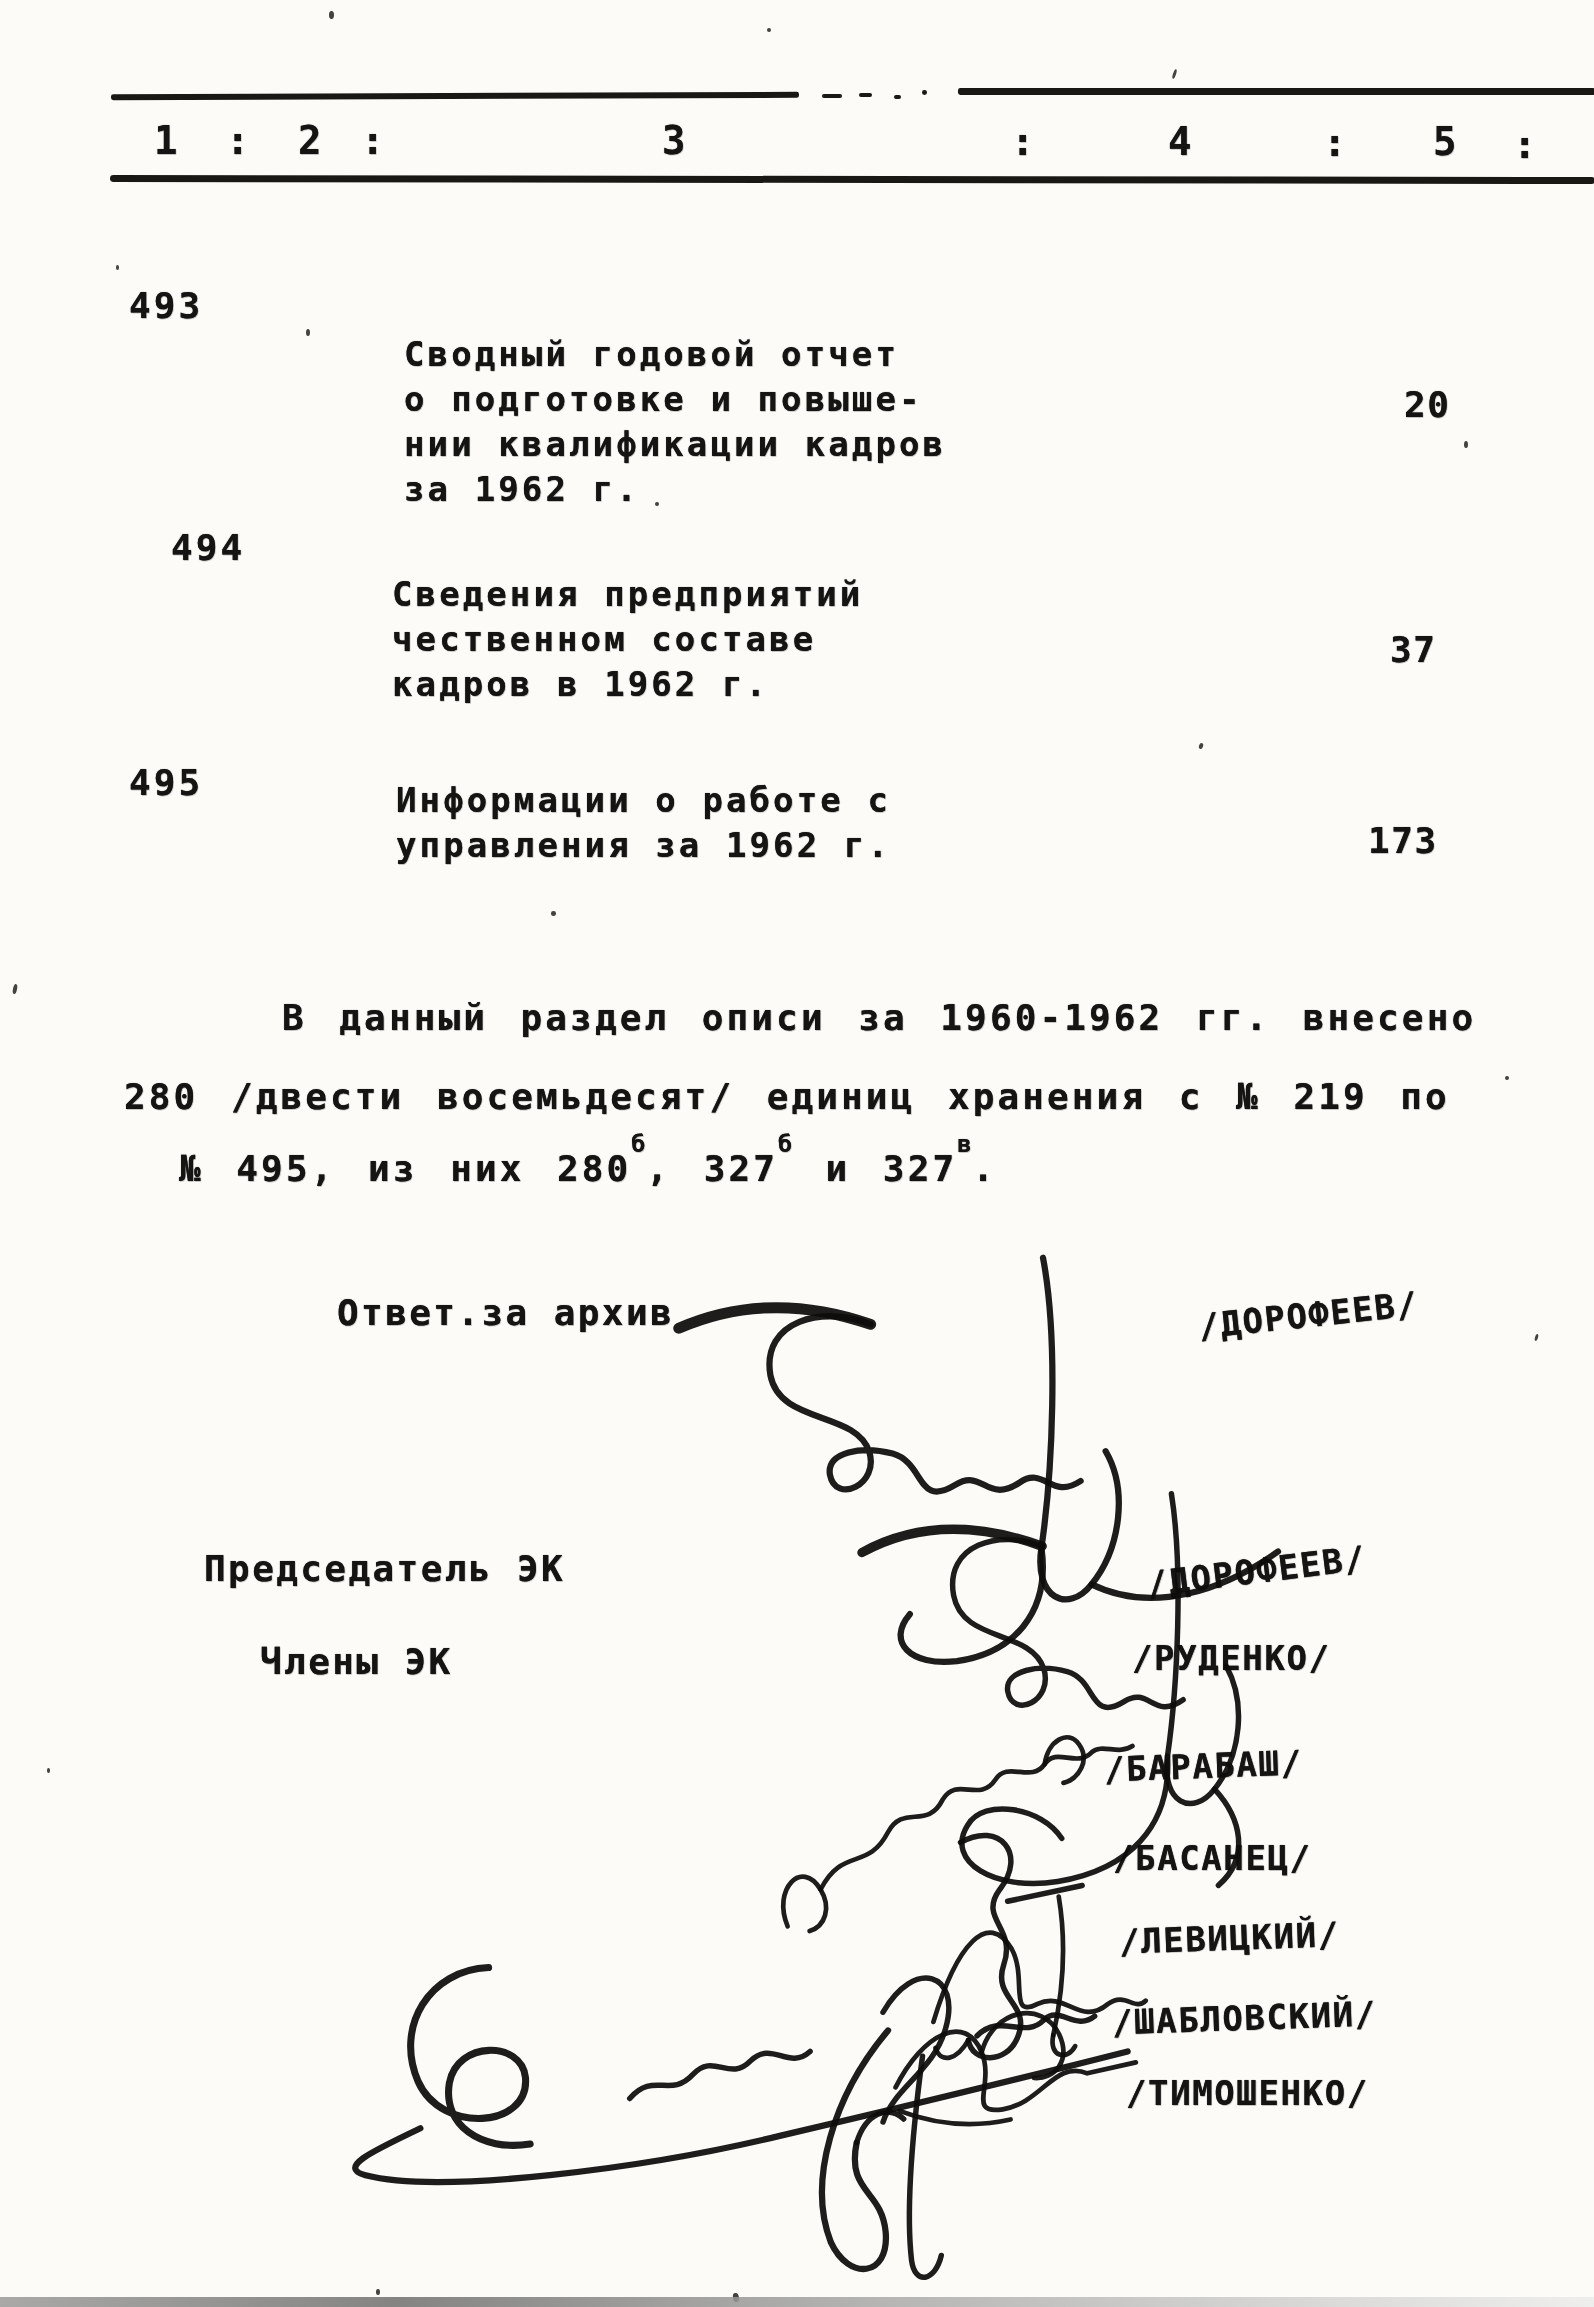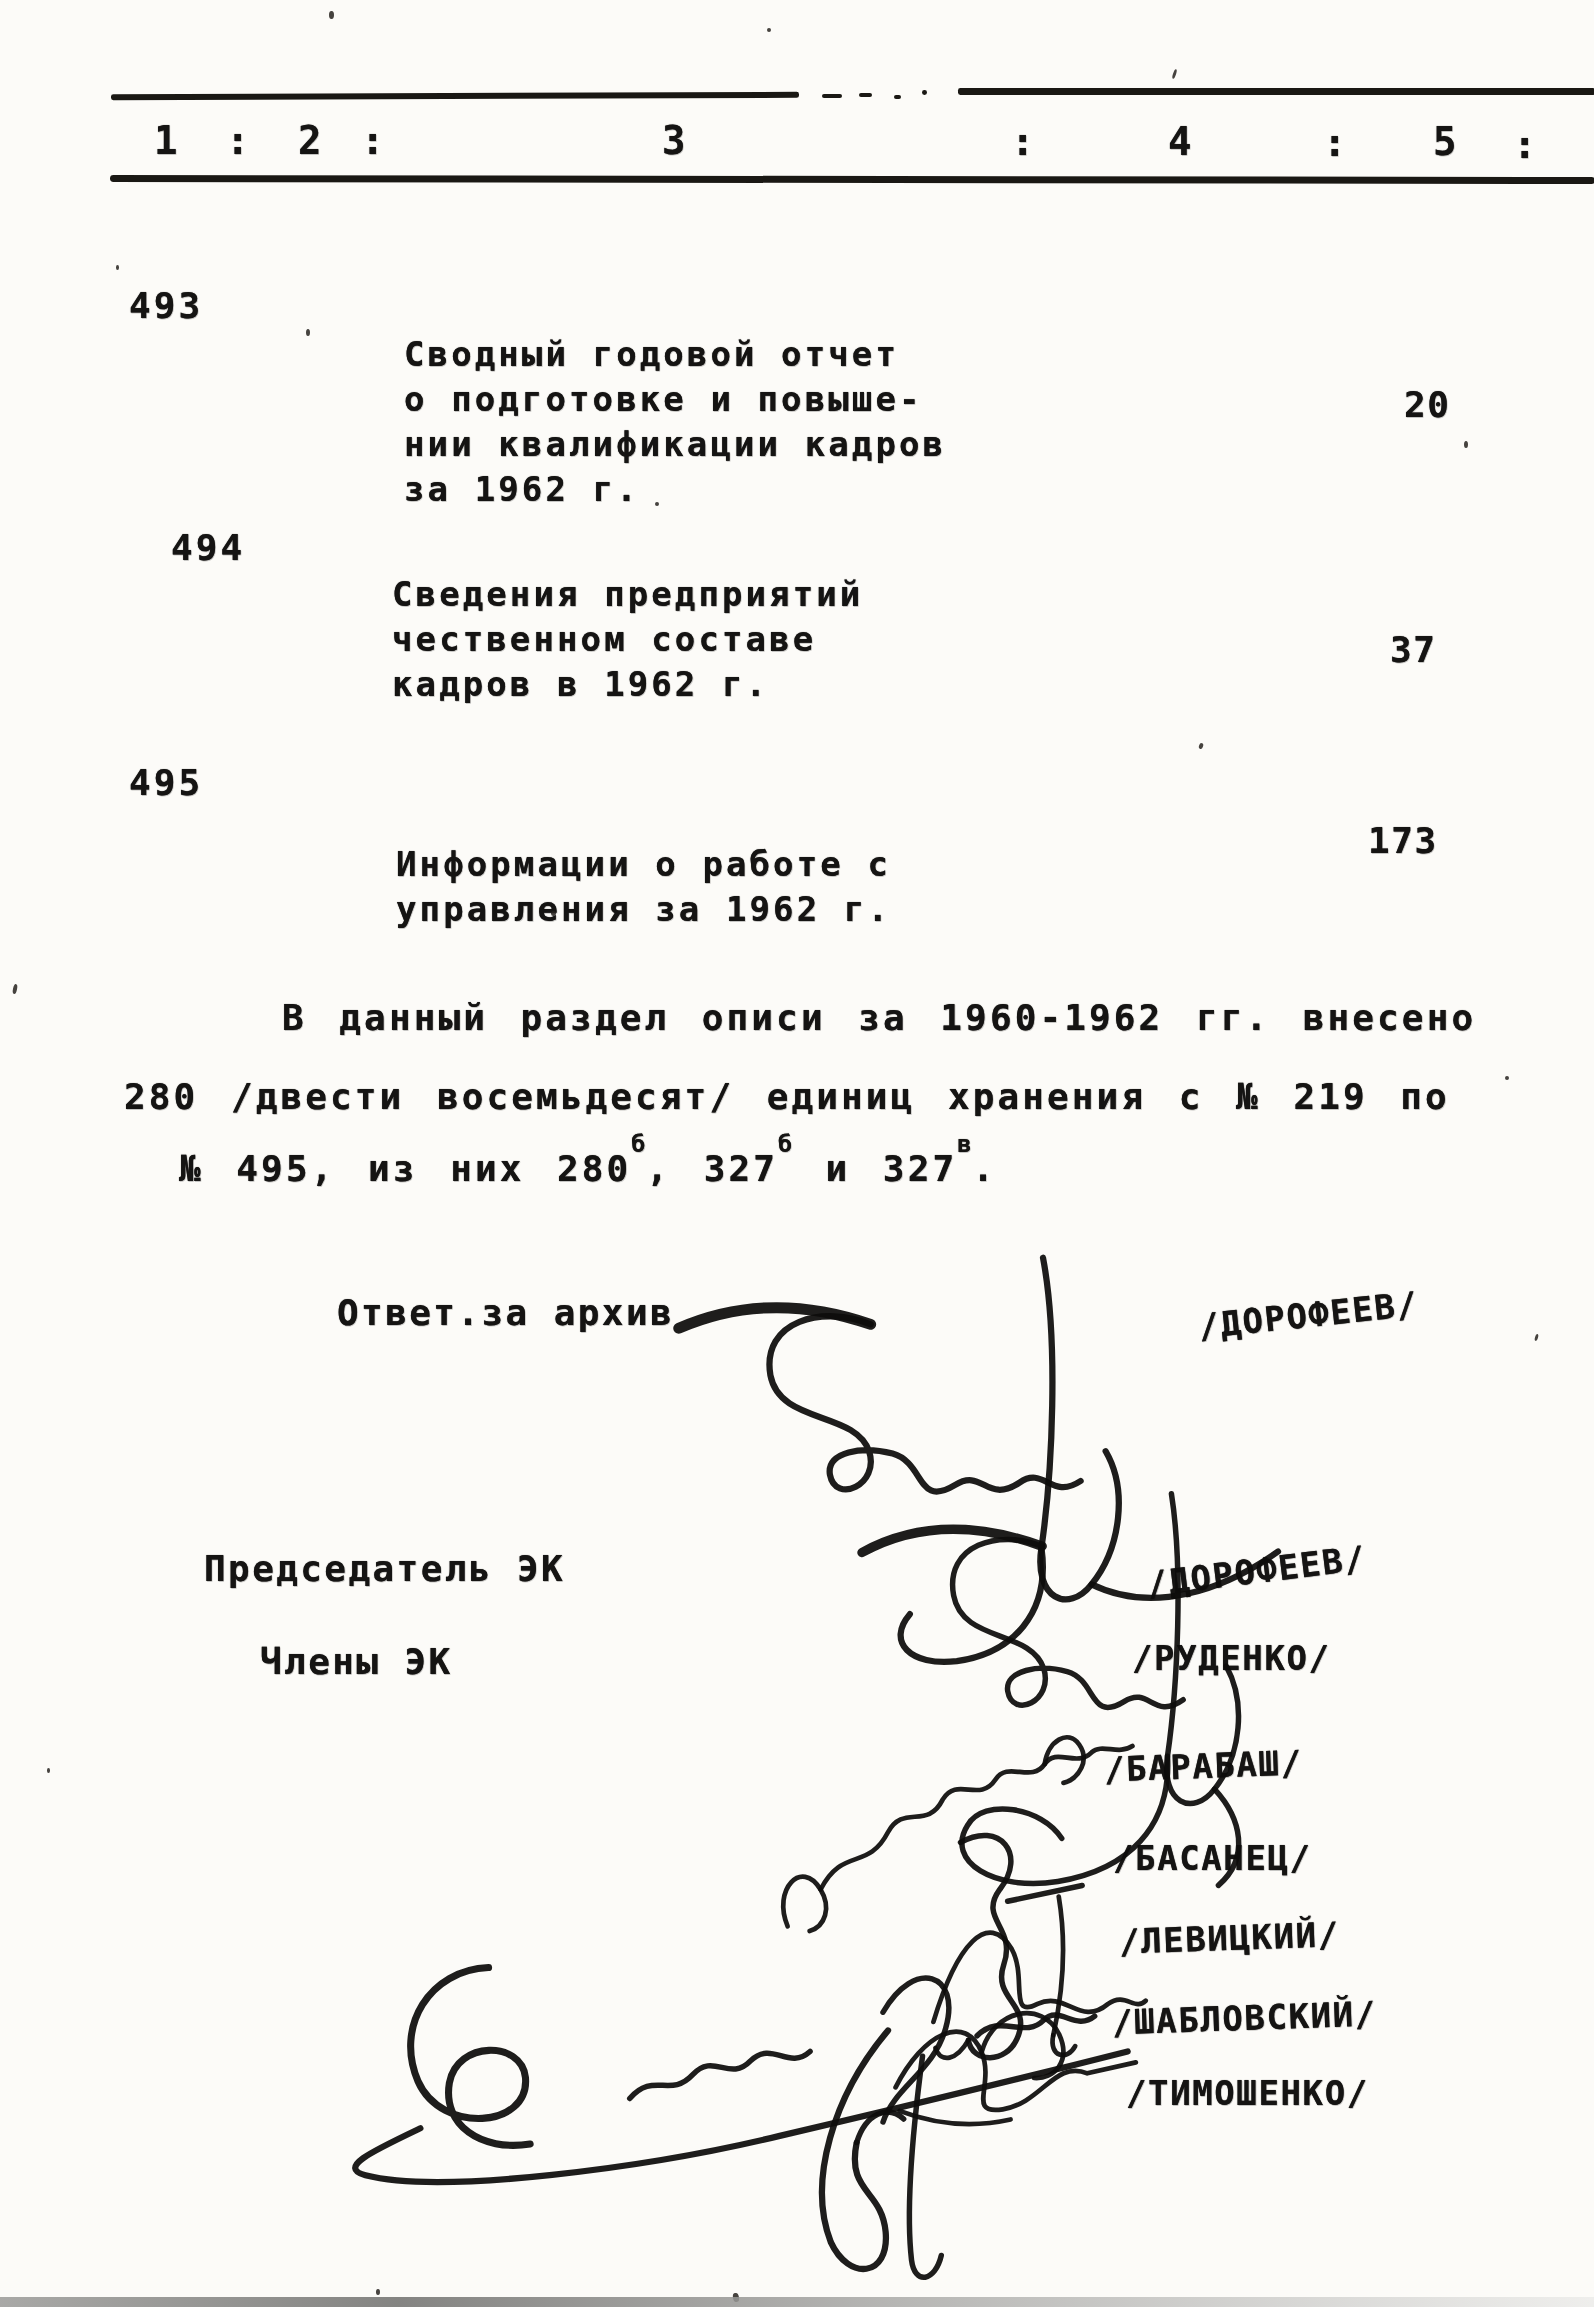--- a/index.html
+++ b/index.html
@@ -68,21 +68,21 @@
 
   <div class="typed row-num" style="left:129px;top:527px;margin-left:42px;">494</div>
   <div class="typed row-title" style="left:392px;top:524px;">
     <div>Сведения предприятий</div>
     <div>чественном составе</div>
     <div>кадров в 1962 г.</div>
   </div>
   <div class="typed row-val" style="left:1390px;top:629px;">37</div>
 
   <div class="typed row-num" style="left:129px;top:762px;">495</div>
-  <div class="typed row-title" style="left:396px;top:794px;">
+  <div class="typed row-title" style="left:396px;top:730px;">
     <div>Информации о работе с</div>
     <div>управления за 1962 г.</div>
   </div>
   <div class="typed row-val" style="left:1368px;top:820px;">173</div>
 
   <div class="typed para" style="left:282px;top:997px;">В данный раздел описи за 1960-1962 гг. внесено</div>
   <div class="typed para" style="left:124px;top:1076px;">280 /двести восемьдесят/ единиц хранения с № 219 по</div>
   <div class="typed para" style="left:179px;top:1146px;">
     <span>№ 495, из них 280</span><sup>б</sup><span>, 327</span><sup>б</sup><span> и 327</span><sup>в</sup><span>.</span>
   </div>

